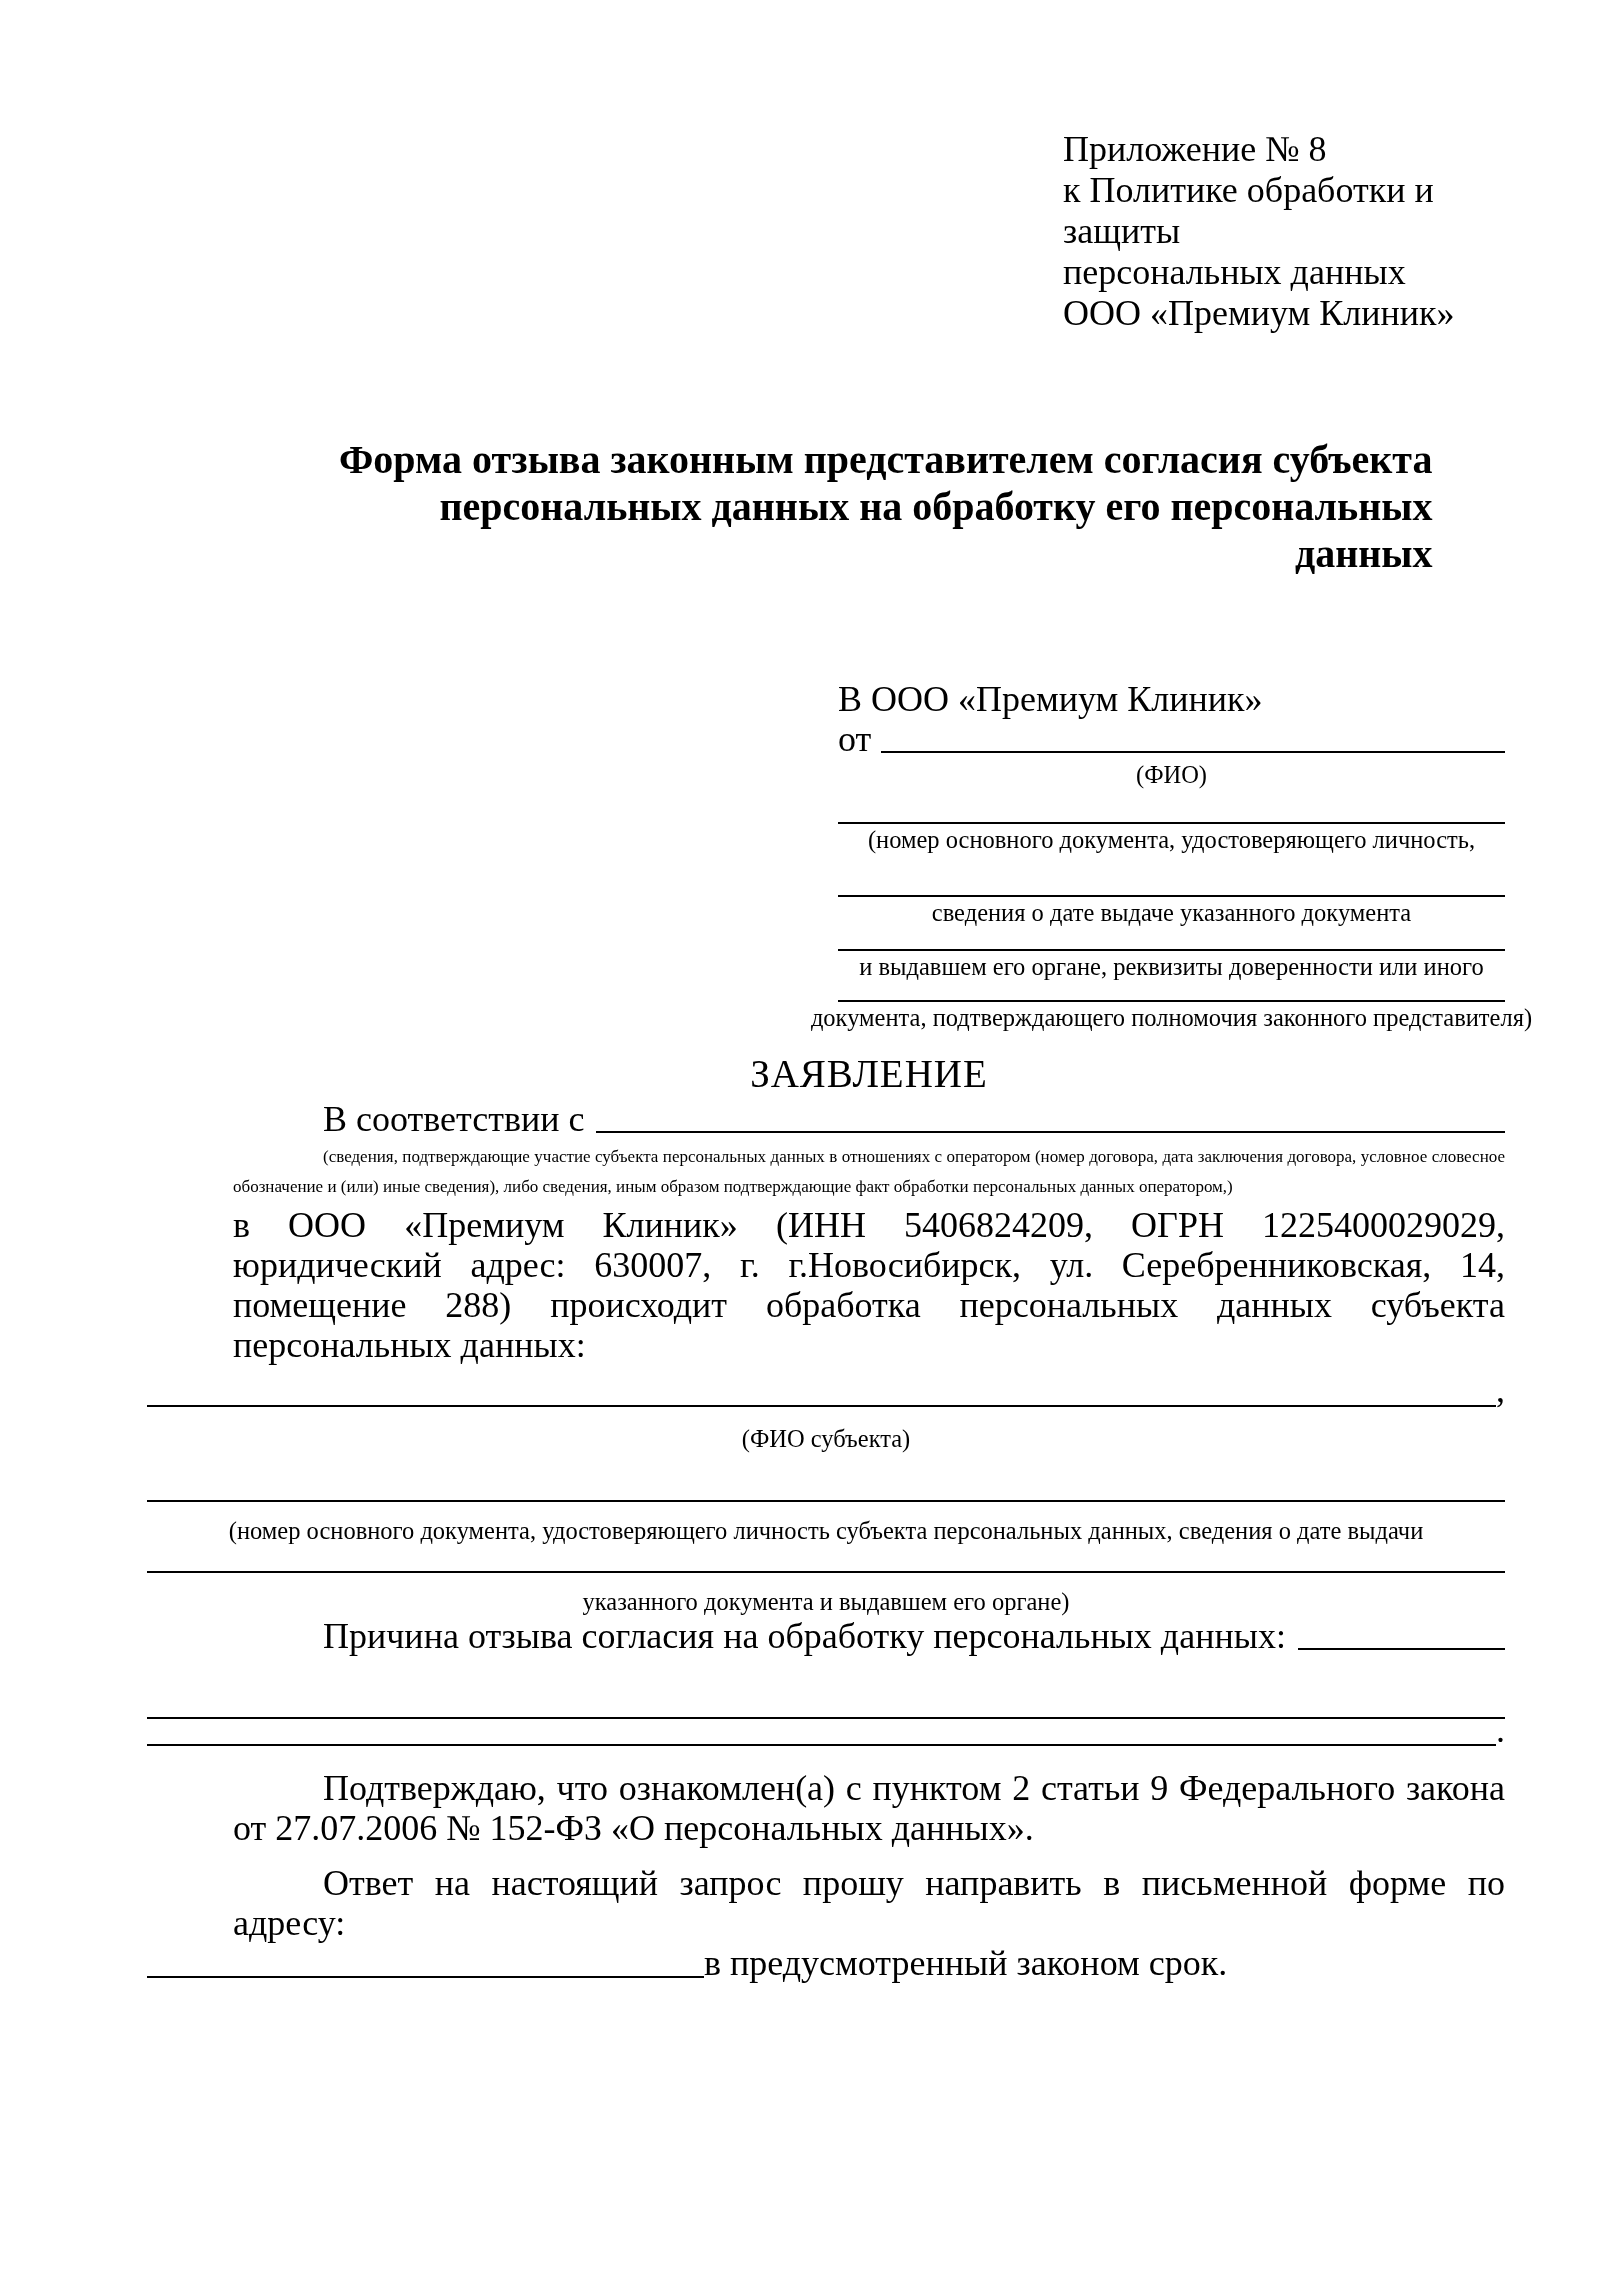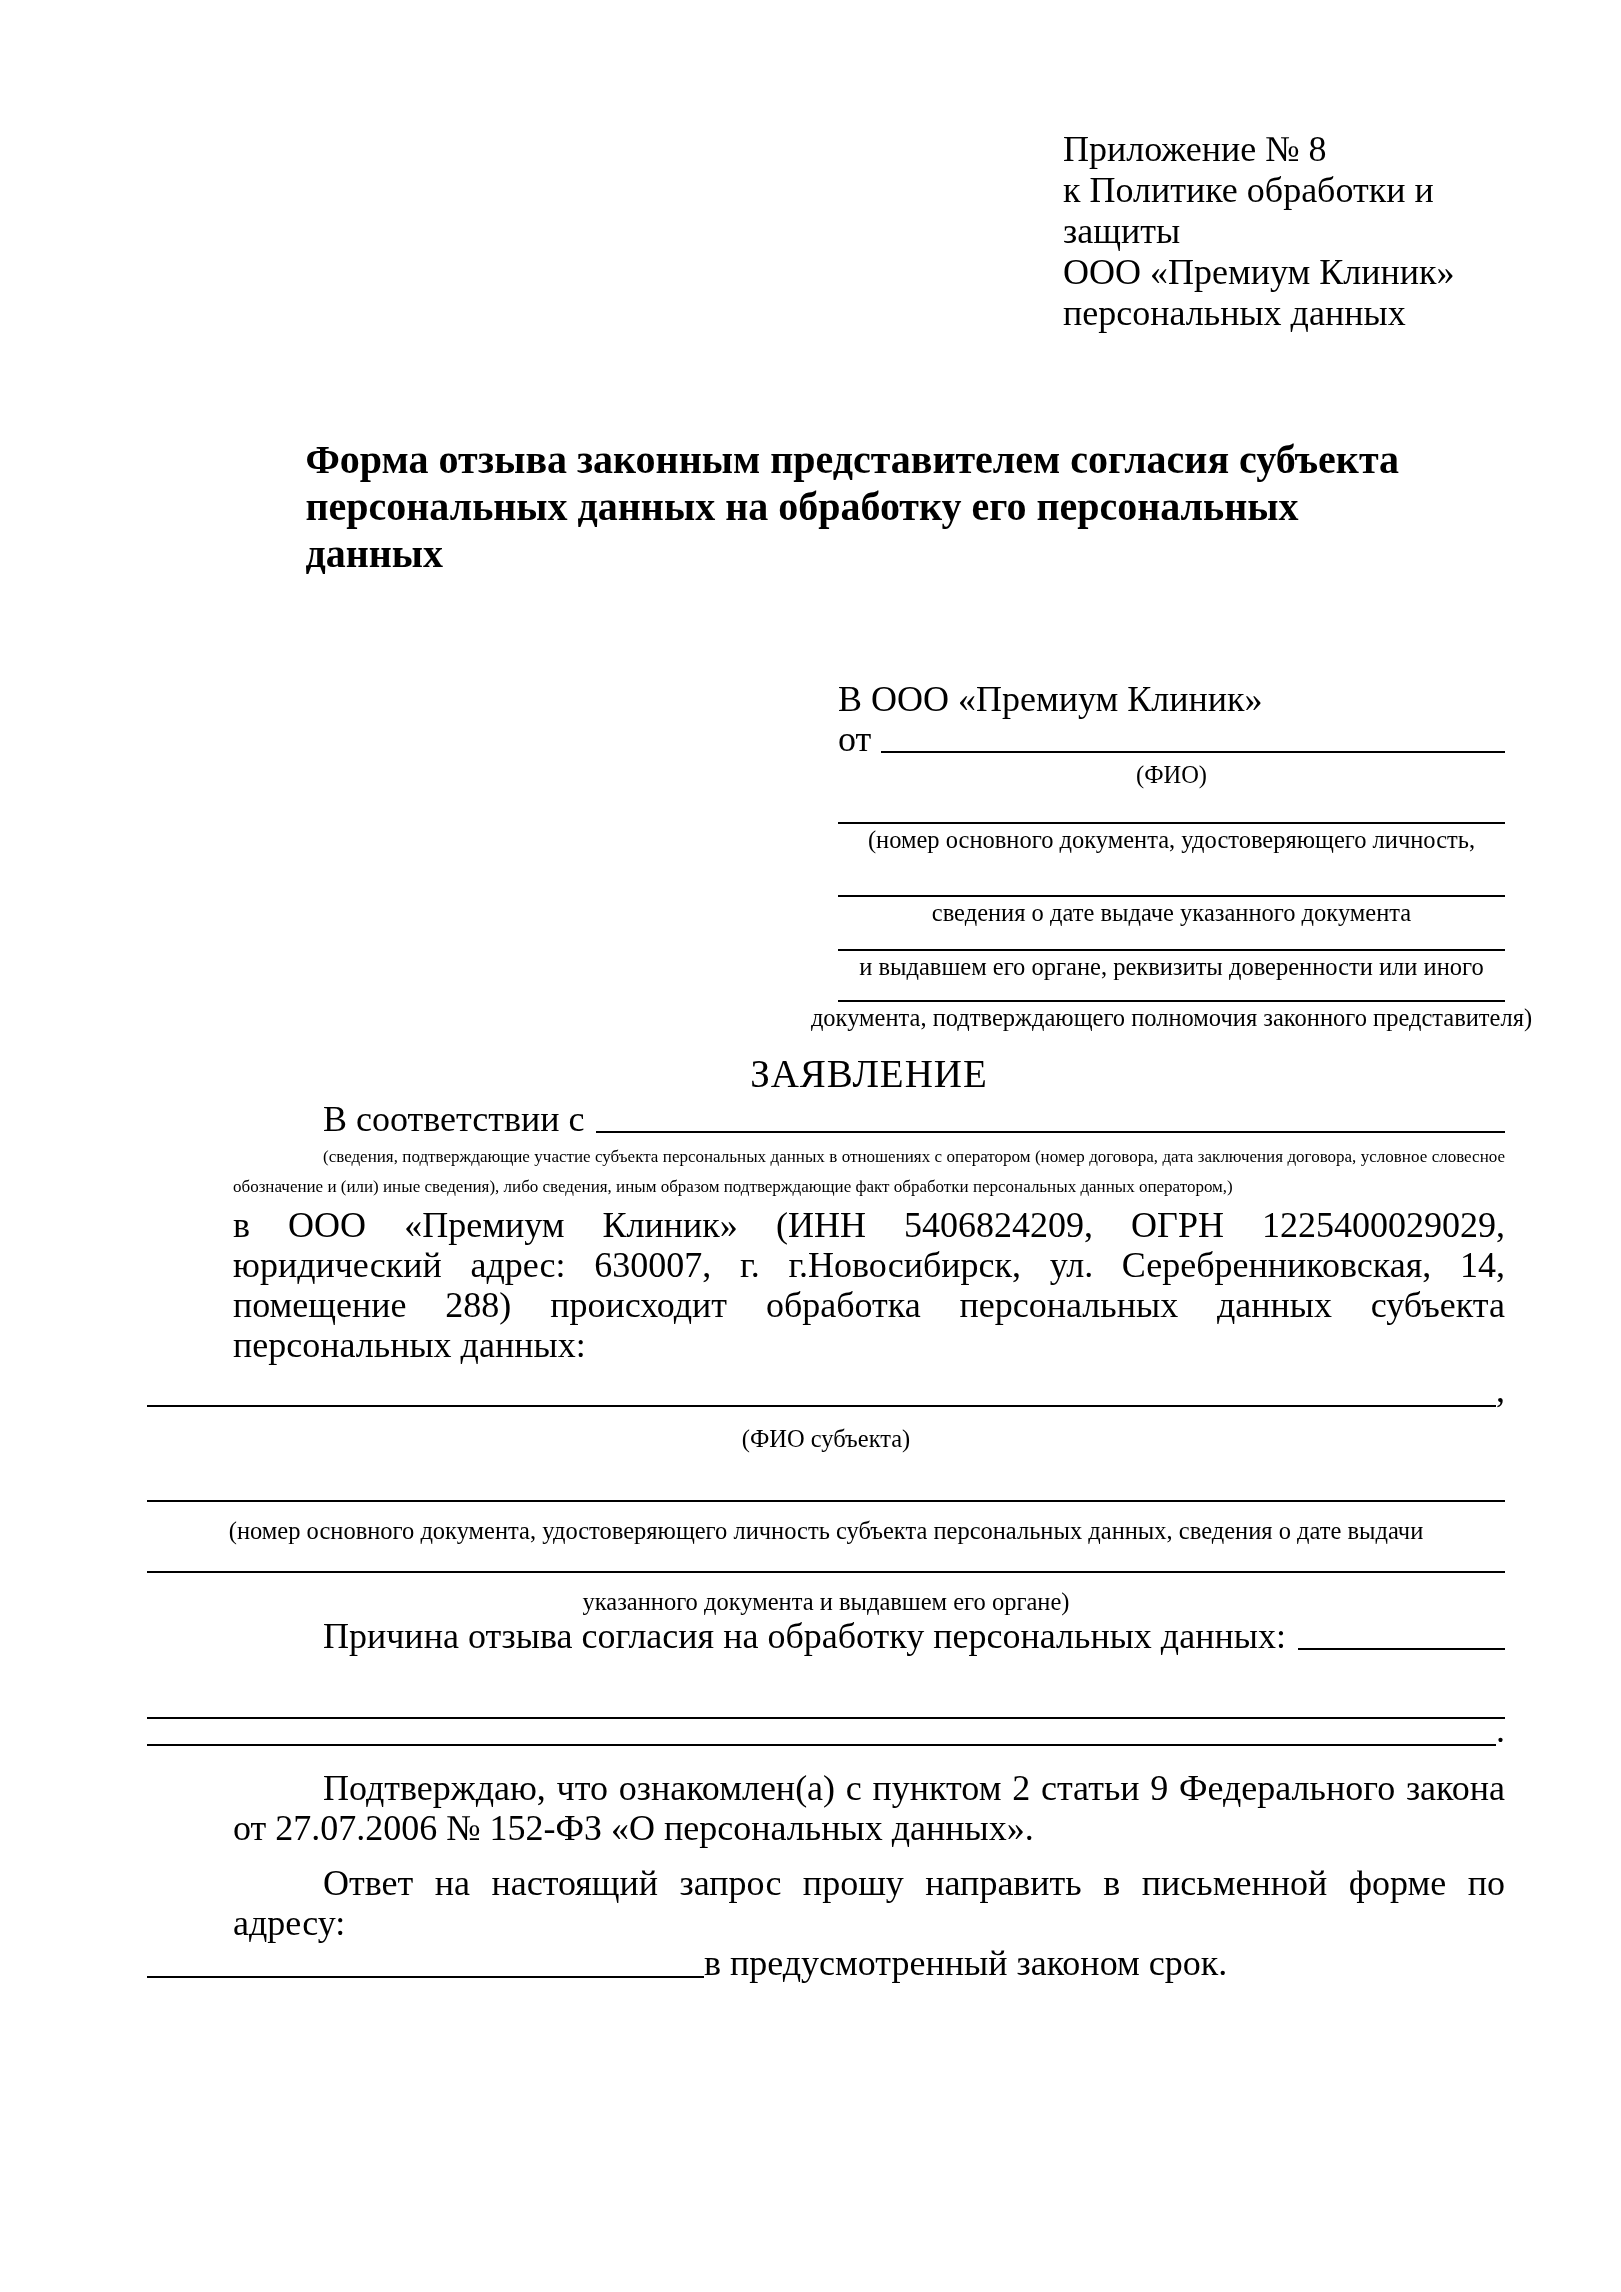--- a/index.html
+++ b/index.html
@@ -14,21 +14,21 @@
     line-height:40px;
     box-sizing:border-box;
     padding:129px 116px 0 233px;
     overflow:hidden;
   }
   
   .appendix{margin-left:830px;line-height:41px;}
   
   .title{
     font-weight:bold;
-    text-align:left;
+    text-align:right;
     font-size:40px;
     line-height:47px;
     margin:102px auto 0;
     max-width:1127px;
   }
   
   .addressee{margin-top:102px;margin-left:605px;}
   .row{display:flex;align-items:flex-end;}
   .uline{border-bottom:2.9px solid #000;}
   .flexline{flex:1;margin-bottom:5.9px;}
@@ -81,22 +81,22 @@
   .sig .uline{width:412px;margin-bottom:5.9px;}
 </style>
 </head>
 <body>
 
 <div class="page">
 
   <div class="appendix">
     <div>Приложение № 8</div>
     <div>к Политике обработки и защиты</div>
+    <div>персональных данных</div>
     <div>ООО «Премиум Клиник»</div>
-    <div>персональных данных</div>
   </div>
 
   <div class="title">Форма отзыва законным представителем согласия субъекта персональных данных на обработку его персональных данных</div>
 
   <div class="addressee">
     <div>В ООО «Премиум Клиник»</div>
     <div class="row">
       <span class="from-label">от</span>
       <span class="uline flexline"></span>
     </div>

